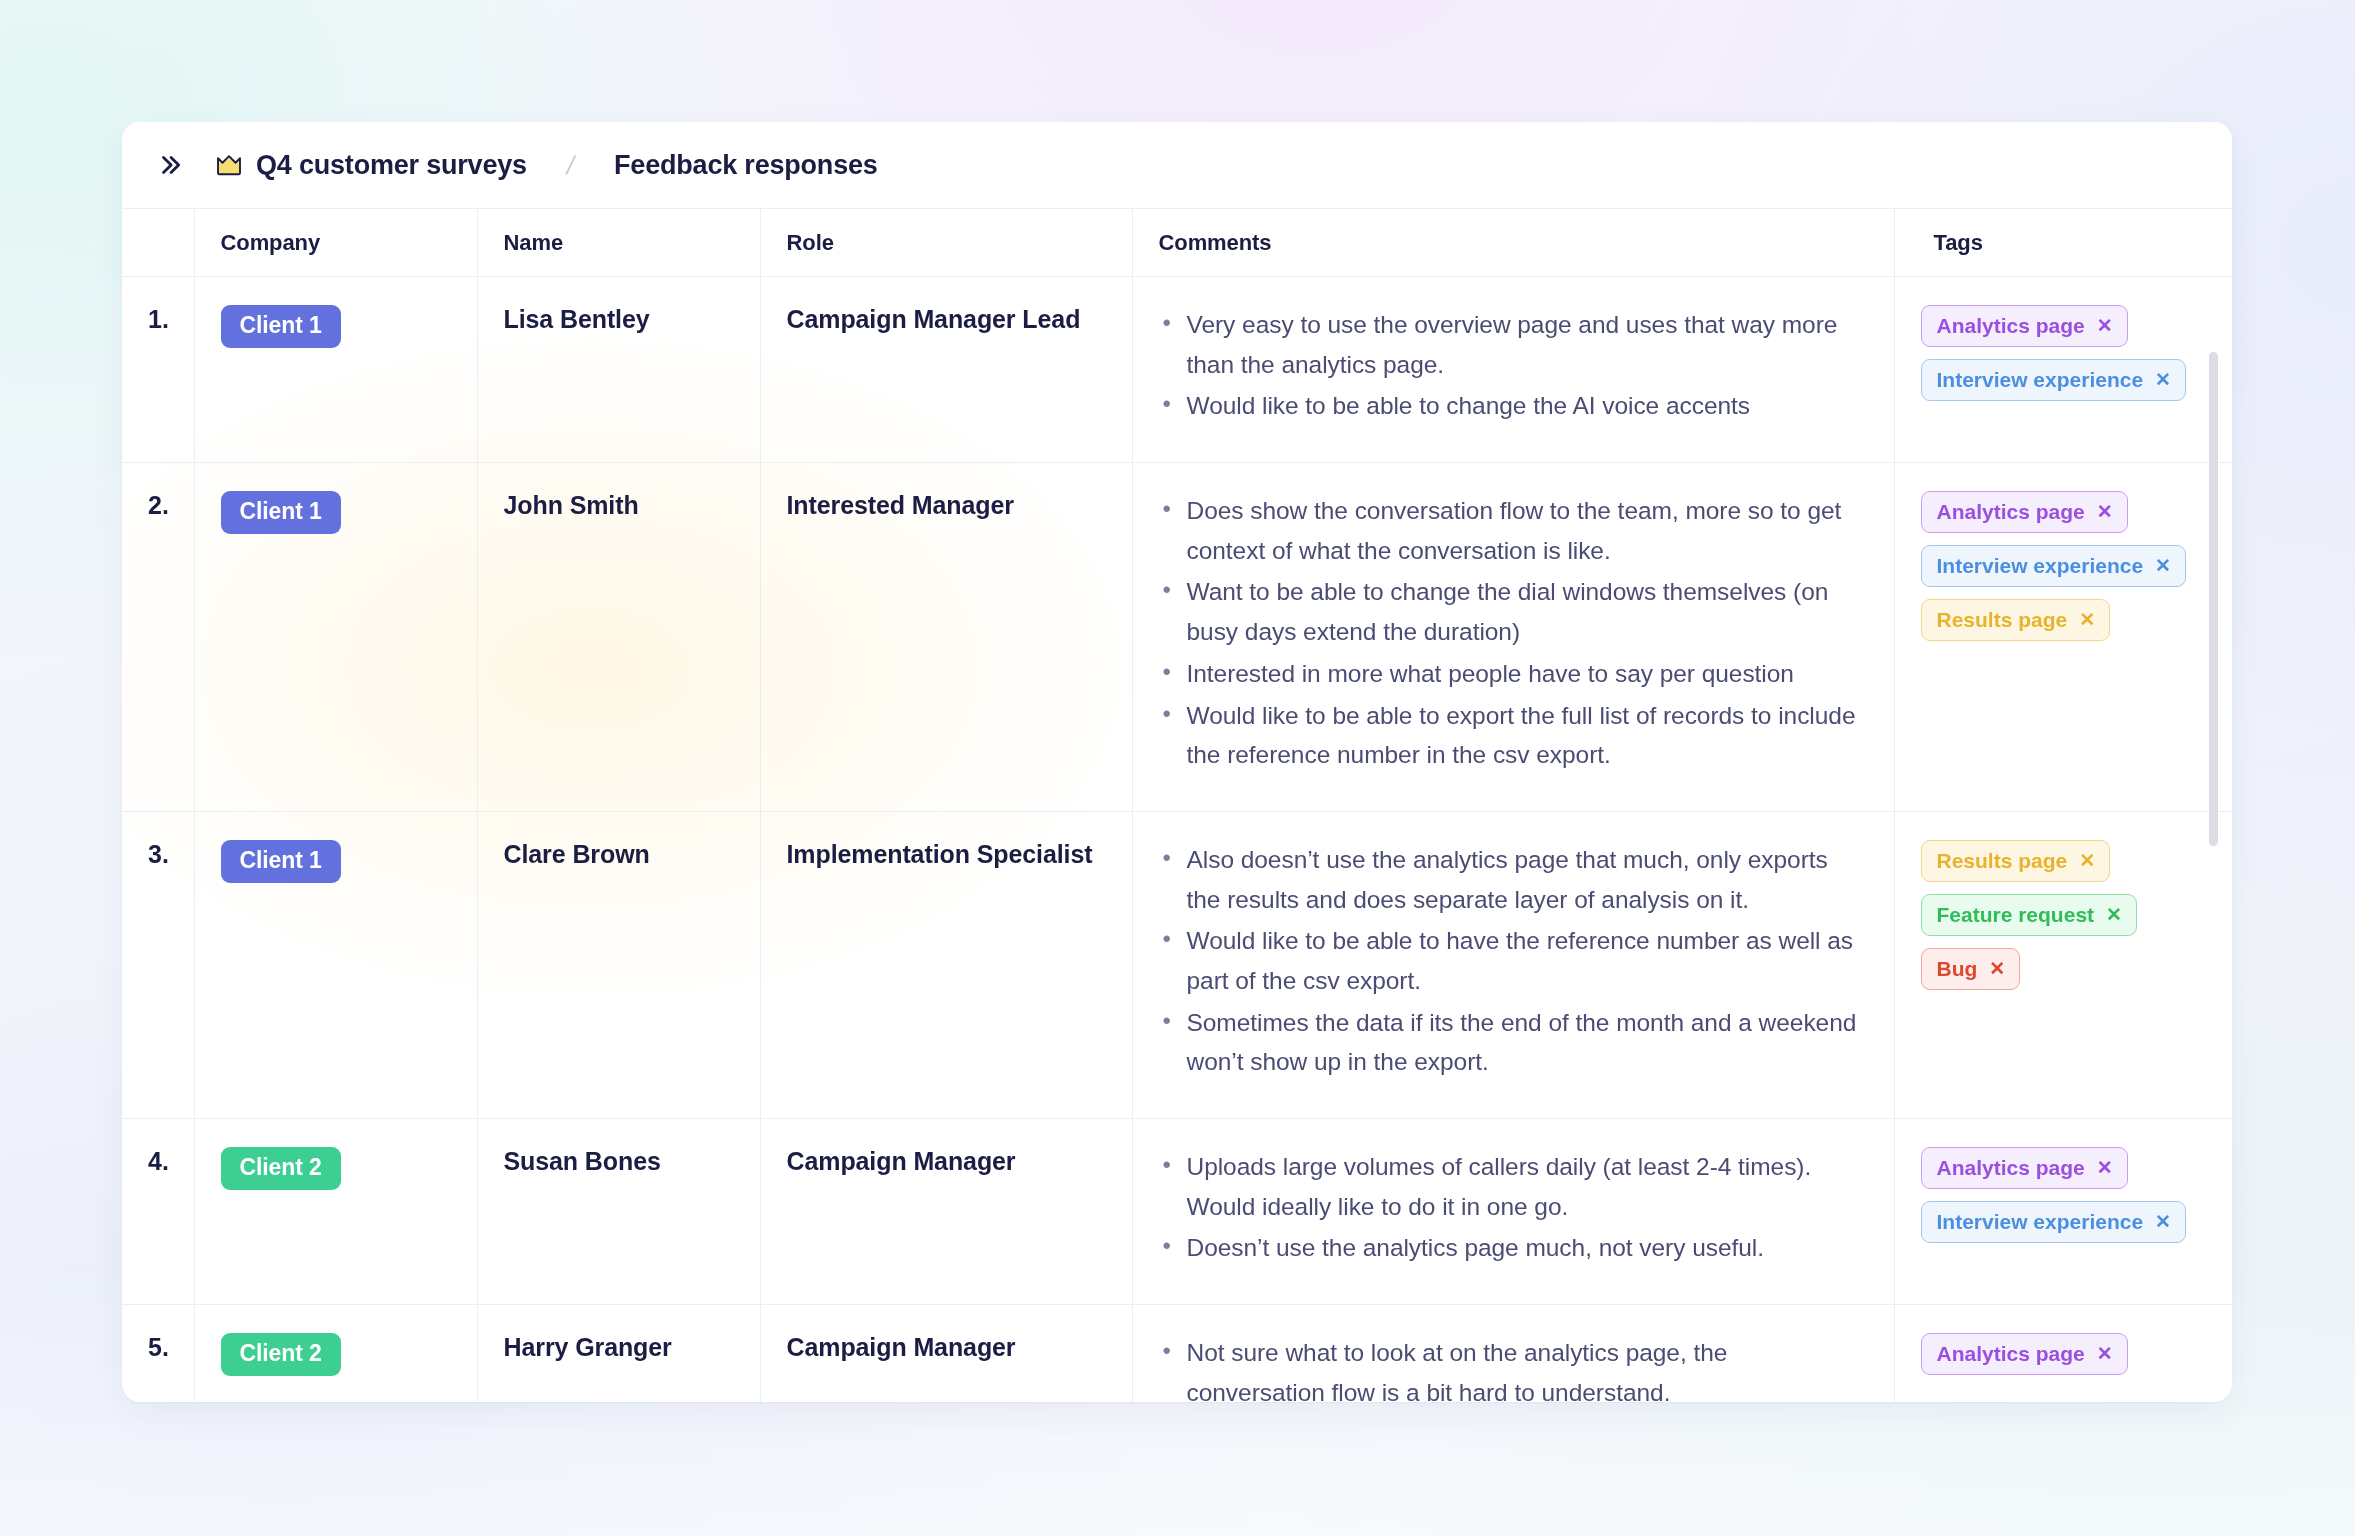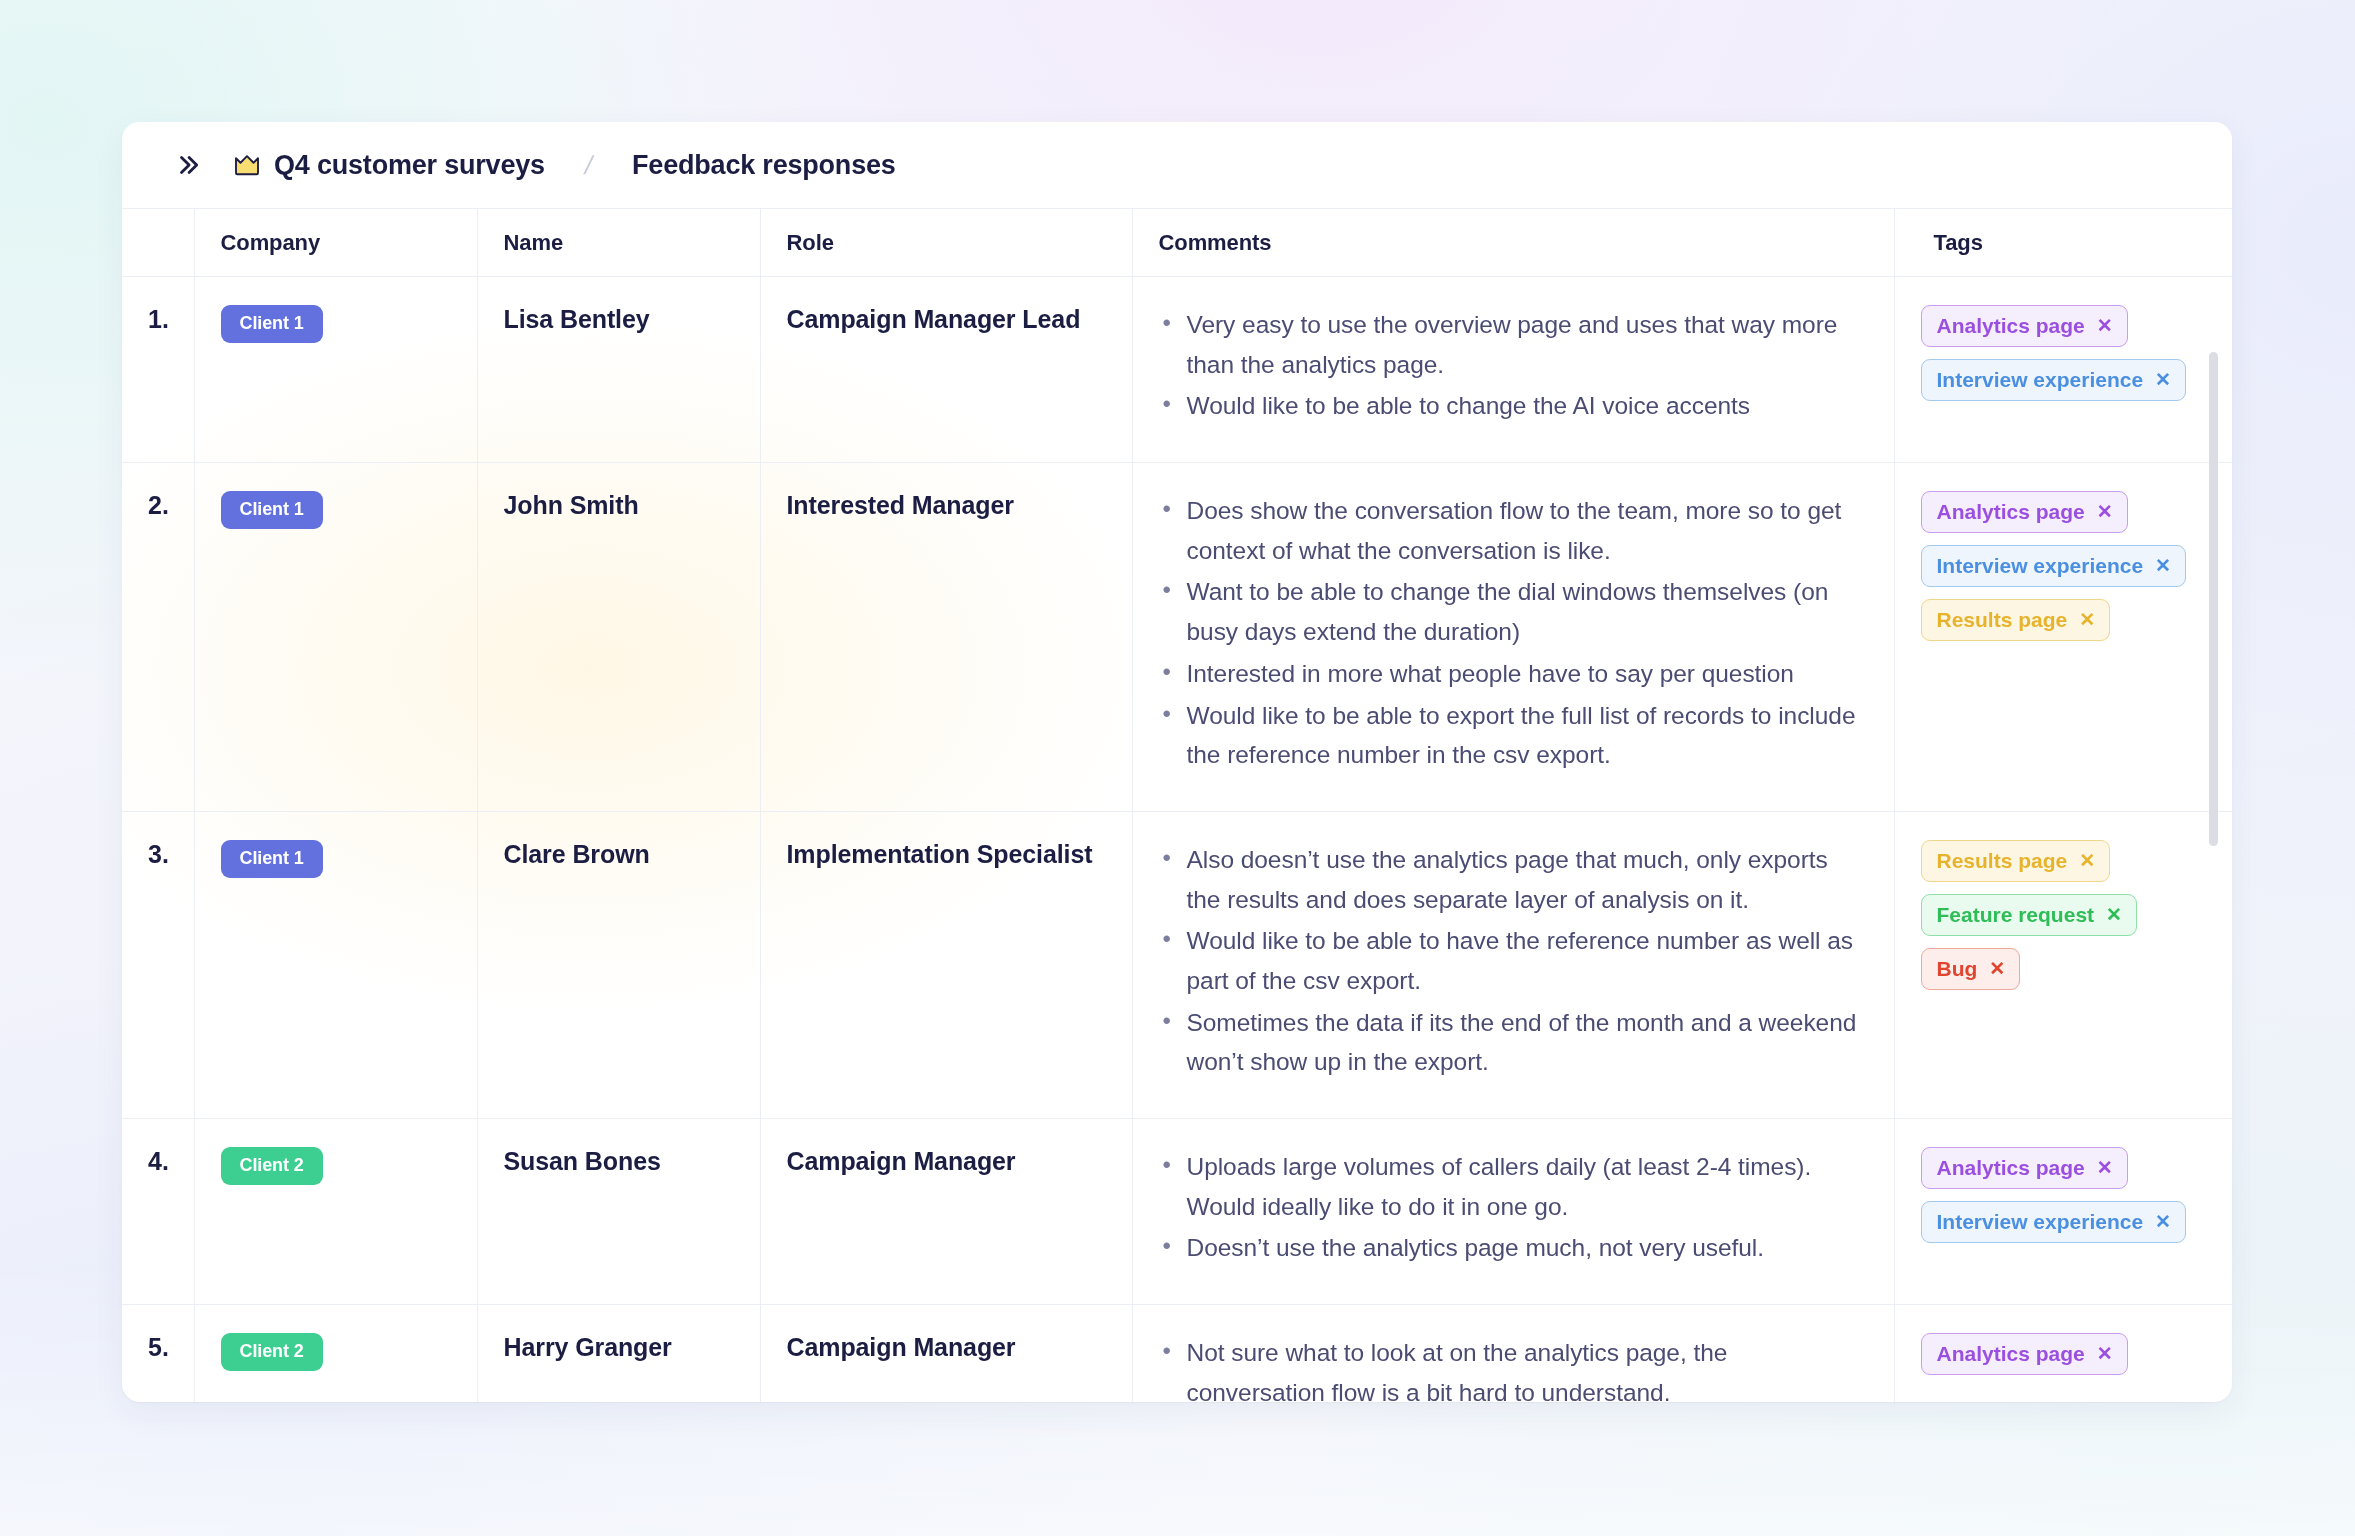--- a/index.html
+++ b/index.html
@@ -61,21 +61,21 @@
   }
 
   
   #crumbbar {
     position: relative;
     z-index: 2;
     height: 86px;
     flex: 0 0 86px;
     display: flex;
     align-items: center;
-    padding-left: 44px;
+    padding-left: 26px;
     background: #fff;
     text-align: center;
   }
   .expand-btn {
     width: 44px; height: 44px;
     display: flex; align-items: center; justify-content: center;
     color: #1b1d42;
     cursor: pointer;
     border-radius: 8px;
   }
@@ -163,21 +163,21 @@
     color: #1b1d42;
   }
   td.name, td.role { font-weight: 700; letter-spacing: -.1px; }
 
   
   .client-badge {
     display: inline-block;
     padding: 9px 19px 11px;
     border-radius: 9px;
     color: #fff;
-    font-size: 18px;
+    font-size: 23px;
     font-weight: 700;
     letter-spacing: -.1px;
     line-height: 1;
     white-space: nowrap;
     cursor: pointer;
   }
 
   
   ul.comments {
     list-style: none;

